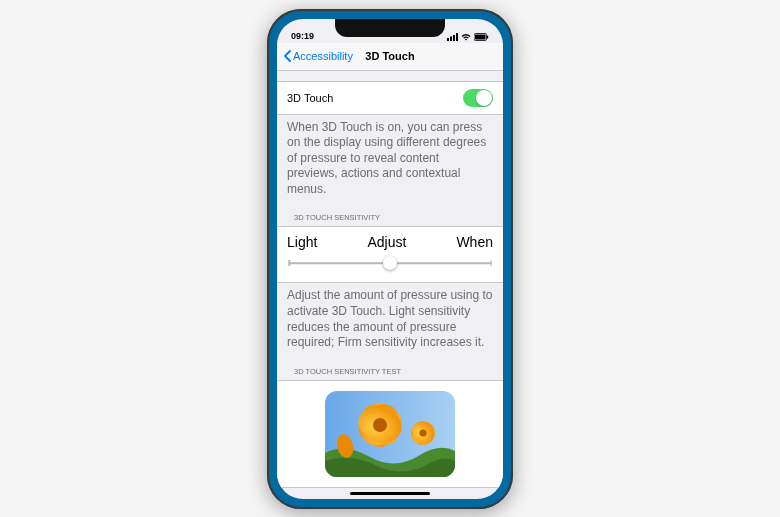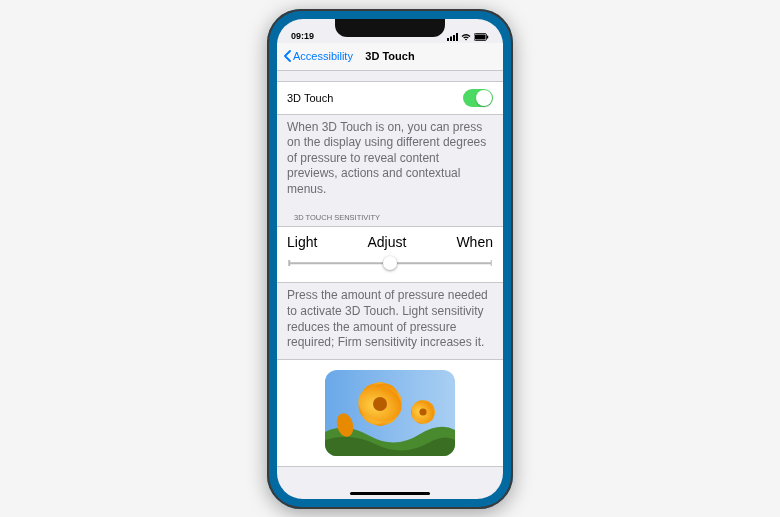--- a/index.html
+++ b/index.html
@@ -255,22 +255,23 @@
           <span>When</span>
         </div>
         <div class="slider-track">
           <div class="track-line"></div>
           <div class="tick left"></div>
           <div class="tick mid"></div>
           <div class="tick right"></div>
           <div class="thumb"></div>
         </div>
       </div>
-      <div class="footer-text">Press the amount of pressure needed to activate 3D Touch. Light sensitivity reduces the amount of pressure required; Firm sensitivity increases it.</div>
-
+      <div class="footer-text">Adjust the amount of pressure using to activate 3D Touch. Light sensitivity reduces the amount of pressure required; Firm sensitivity increases it.</div>
+
+      <div class="section-header">3D TOUCH SENSITIVITY TEST</div>
       <div class="test-group">
         <div class="test-image">
           <svg width="130" height="86" viewBox="0 0 130 86">
             <defs>
               <linearGradient id="sky" x1="0" y1="0" x2="1" y2="0">
                 <stop offset="0" stop-color="#6aa8e8"></stop>
                 <stop offset="1" stop-color="#a9cff3"></stop>
               </linearGradient>
               <radialGradient id="pet" cx="0.4" cy="0.4" r="0.7">
                 <stop offset="0" stop-color="#ffd24a"></stop>

